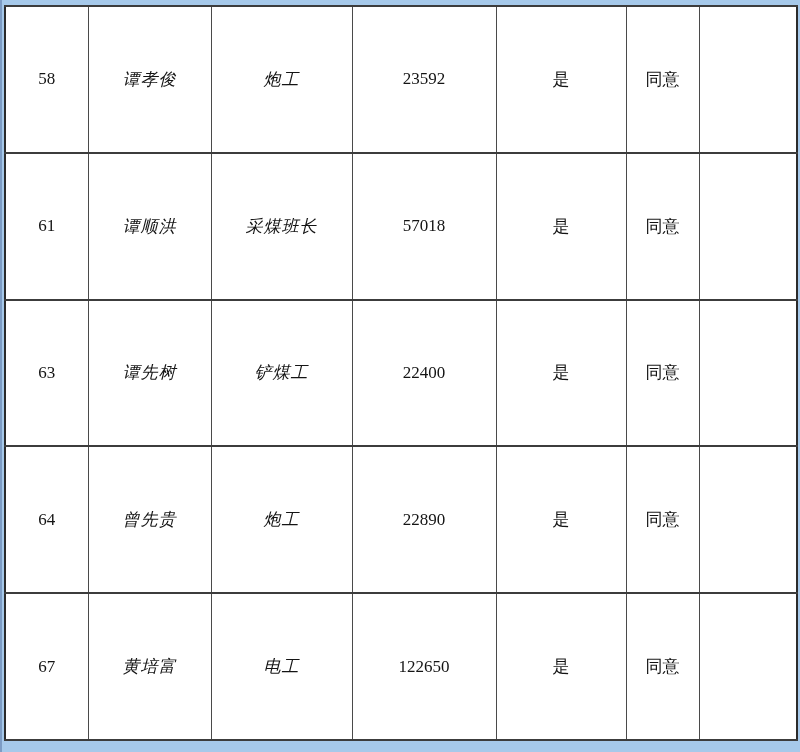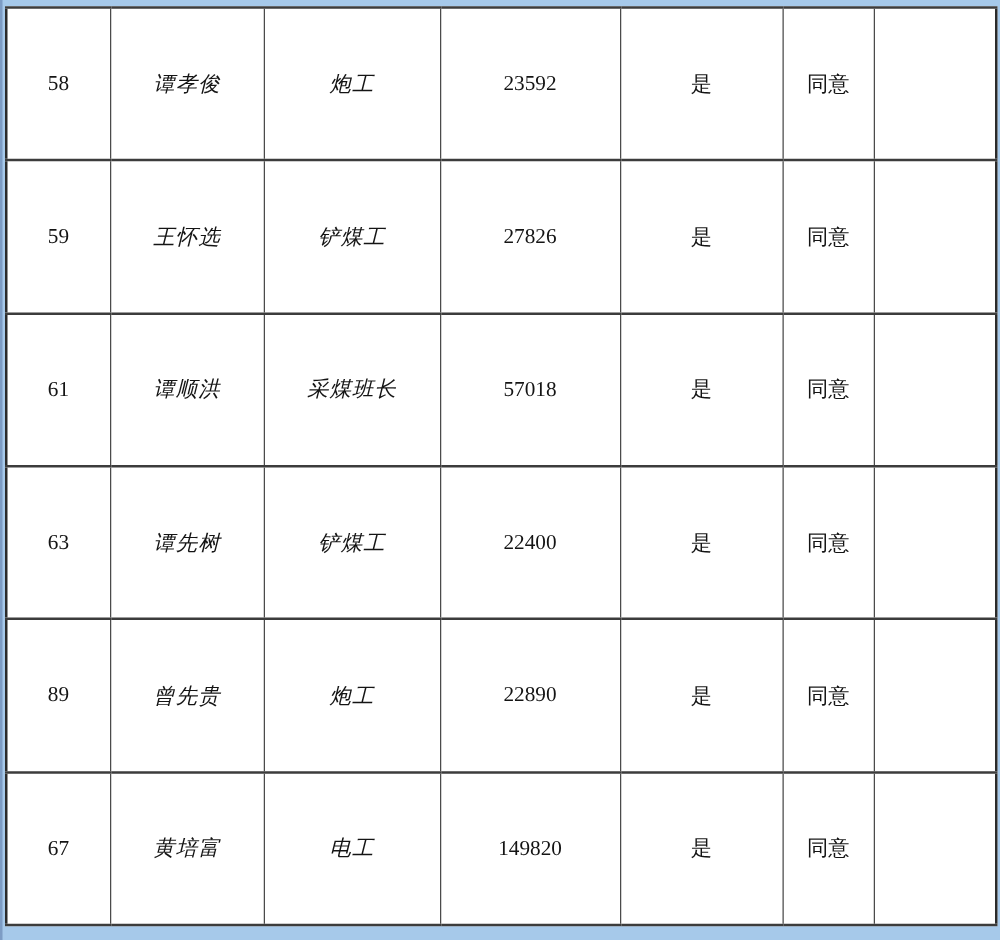--- a/index.html
+++ b/index.html
@@ -71,29 +71,20 @@
   <tr>
     <td class="col-index">58</td>
     <td class="col-name">谭孝俊</td>
     <td class="col-job">炮工</td>
     <td class="col-id">23592</td>
     <td class="col-yes">是</td>
     <td class="col-agree">同意</td>
     <td class="col-blank"></td>
   </tr>
 
-  <tr>
-    <td class="col-index">59</td>
-    <td class="col-name">王怀选</td>
-    <td class="col-job">铲煤工</td>
-    <td class="col-id">27826</td>
-    <td class="col-yes">是</td>
-    <td class="col-agree">同意</td>
-    <td class="col-blank"></td>
-  </tr>
 
 
   <tr>
     <td class="col-index">61</td>
     <td class="col-name">谭顺洪</td>
     <td class="col-job">采煤班长</td>
     <td class="col-id">57018</td>
     <td class="col-yes">是</td>
     <td class="col-agree">同意</td>
     <td class="col-blank"></td>
@@ -104,36 +95,36 @@
     <td class="col-index">63</td>
     <td class="col-name">谭先树</td>
     <td class="col-job">铲煤工</td>
     <td class="col-id">22400</td>
     <td class="col-yes">是</td>
     <td class="col-agree">同意</td>
     <td class="col-blank"></td>
   </tr>
 
   <tr>
-    <td class="col-index">89</td>
+    <td class="col-index">64</td>
     <td class="col-name">曾先贵</td>
     <td class="col-job">炮工</td>
     <td class="col-id">22890</td>
     <td class="col-yes">是</td>
     <td class="col-agree">同意</td>
     <td class="col-blank"></td>
   </tr>
 
 
 
   <tr>
     <td class="col-index">67</td>
     <td class="col-name">黄培富</td>
     <td class="col-job">电工</td>
-    <td class="col-id">149820</td>
+    <td class="col-id">122650</td>
     <td class="col-yes">是</td>
     <td class="col-agree">同意</td>
     <td class="col-blank"></td>
   </tr>
 
 </tbody>
   </table>
 </div>
 
 </body></html>

